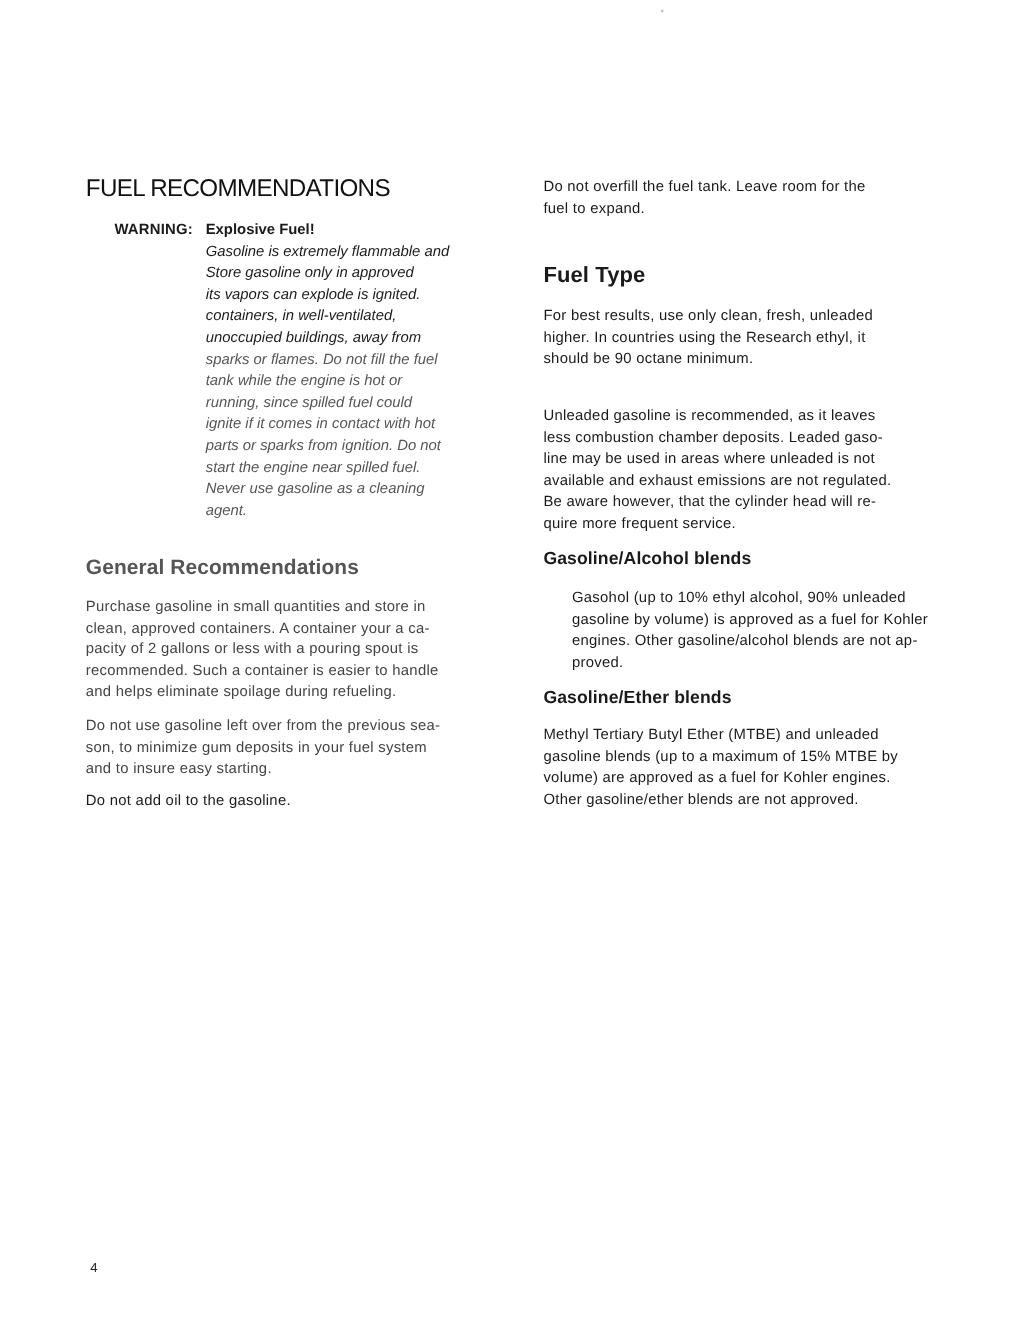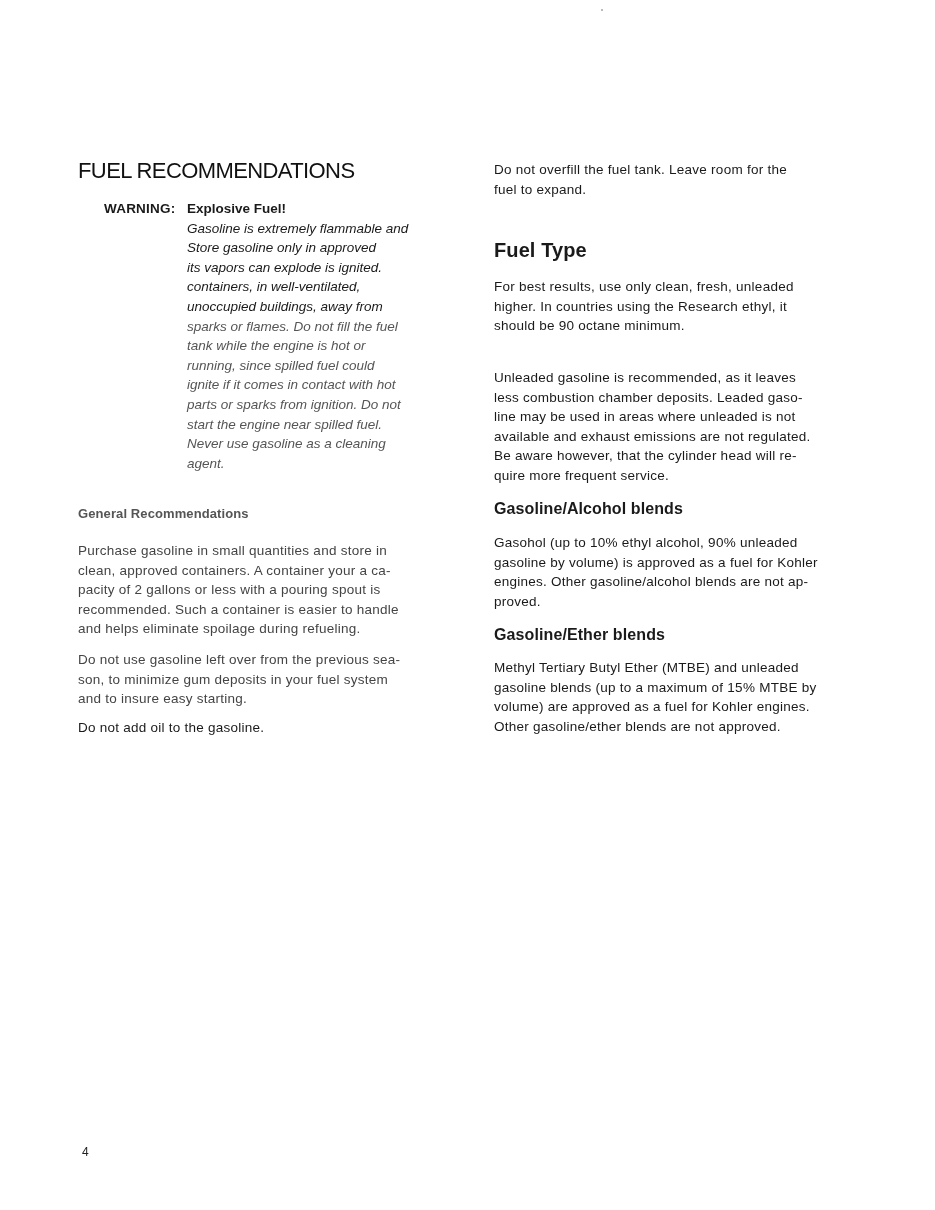--- a/index.html
+++ b/index.html
@@ -65,21 +65,21 @@
     .warning-body .faded {
       color: #555;
       font-weight: normal;
     }
     .wline { display: block; white-space: nowrap; }
 
     .section-h {
       position: absolute;
       left: 0;
       margin: 0;
-      font-size: 13px;
+      font-size: 19px;
       font-weight: bold;
       white-space: nowrap;
       letter-spacing: 0.1px;
     }
     .section-h.faded { color: #555; }
     .sub-h {
       position: absolute;
       left: 0;
       margin: 0;
       font-size: 16px;
@@ -184,21 +184,21 @@
       <span class="line">Unleaded gasoline is recommended, as it leaves</span>
       <span class="line">less combustion chamber deposits.  Leaded gaso-</span>
       <span class="line">line may be used in areas where unleaded is not</span>
       <span class="line">available and exhaust emissions are not regulated.</span>
       <span class="line">Be aware however, that the cylinder head will re-</span>
       <span class="line">quire more frequent service.</span>
     </p>
 
     <h3 class="sub-h" style="top:500px;">Gasoline/Alcohol blends</h3>
 
-    <p class="para" style="top:533px;">
+    <p class="para" style="top:533px;margin-left:26px;">
       <span class="line">Gasohol (up to 10% ethyl alcohol, 90% unleaded</span>
       <span class="line">gasoline by volume) is approved as a fuel for Kohler</span>
       <span class="line">engines.  Other gasoline/alcohol blends are not ap-</span>
       <span class="line">proved.</span>
     </p>
 
     <h3 class="sub-h" style="top:626px;">Gasoline/Ether blends</h3>
 
     <p class="para" style="top:658px;">
       <span class="line">Methyl Tertiary Butyl Ether (MTBE) and unleaded</span>

